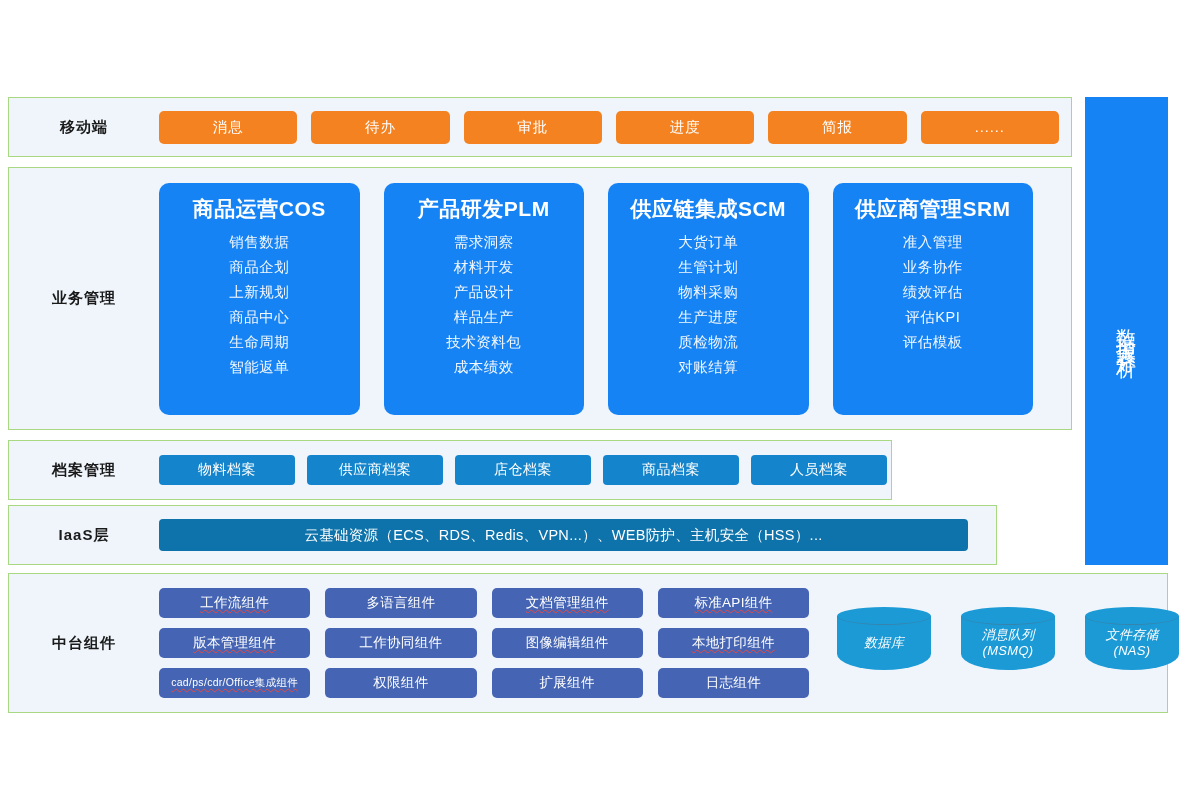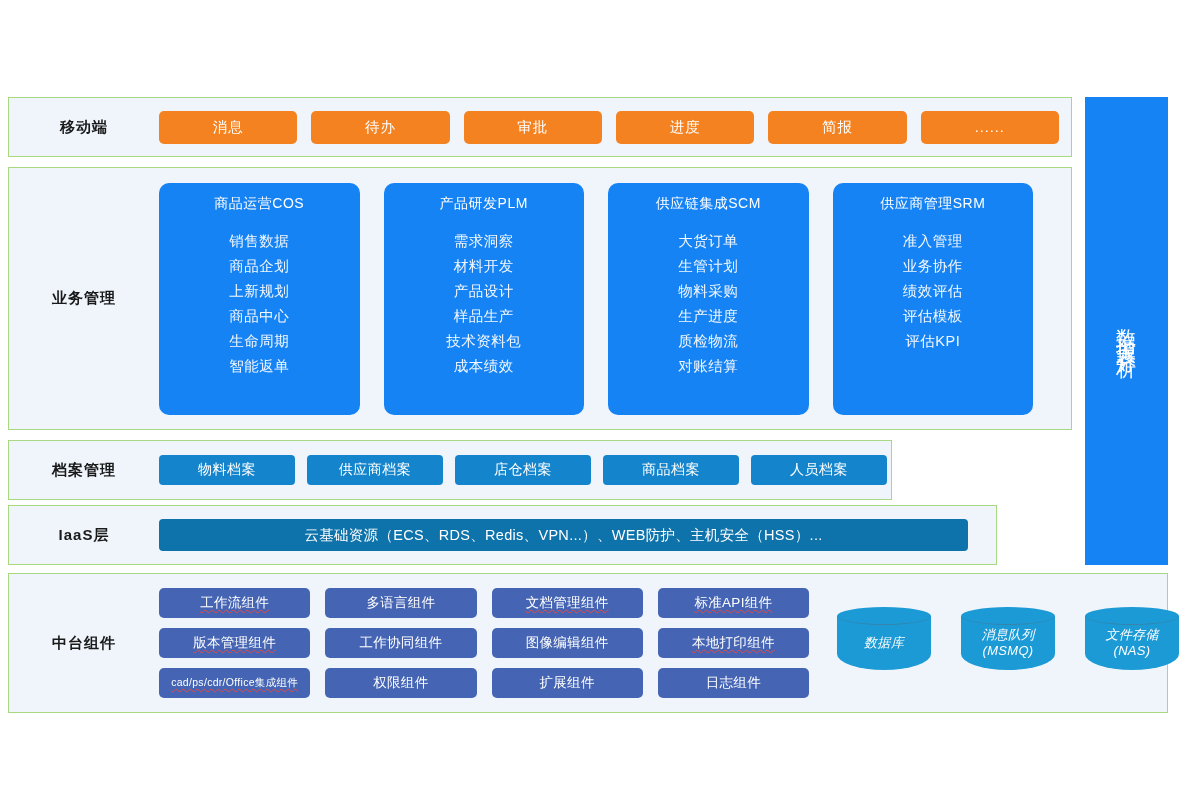--- a/index.html
+++ b/index.html
@@ -85,24 +85,24 @@
     flex: 1 1 0;
     background: #1683f5;
     border-radius: 10px;
     height: 232px;
     padding-top: 12px;
     box-sizing: border-box;
     color: #ffffff;
     text-align: center;
   }
   .card-title {
-    font-size: 14px;
-    font-weight: normal;
+    font-size: 21px;
+    font-weight: bold;
     letter-spacing: 0.5px;
-    margin-bottom: 16px;
+    margin-bottom: 7px;
   }
   .card-item {
     font-size: 14.5px;
     line-height: 25px;
     letter-spacing: 0.5px;
     color: #f2f8ff;
   }
 
   
   #band-archive { left: 8px; top: 440px; width: 884px; height: 60px; }
@@ -293,22 +293,22 @@
           <div class="card-item">生产进度</div>
           <div class="card-item">质检物流</div>
           <div class="card-item">对账结算</div>
         </div>
 
         <div class="card">
           <div class="card-title">供应商管理SRM</div>
           <div class="card-item">准入管理</div>
           <div class="card-item">业务协作</div>
           <div class="card-item">绩效评估</div>
+          <div class="card-item">评估KPI</div>
           <div class="card-item">评估模板</div>
-          <div class="card-item">评估KPI</div>
         </div>
 
       </div>
     </div>
   </div>
 
   <div class="band" id="band-archive">
     <div class="band-label">档案管理</div>
     <div class="band-body">
       <div class="btn-blue-row">

